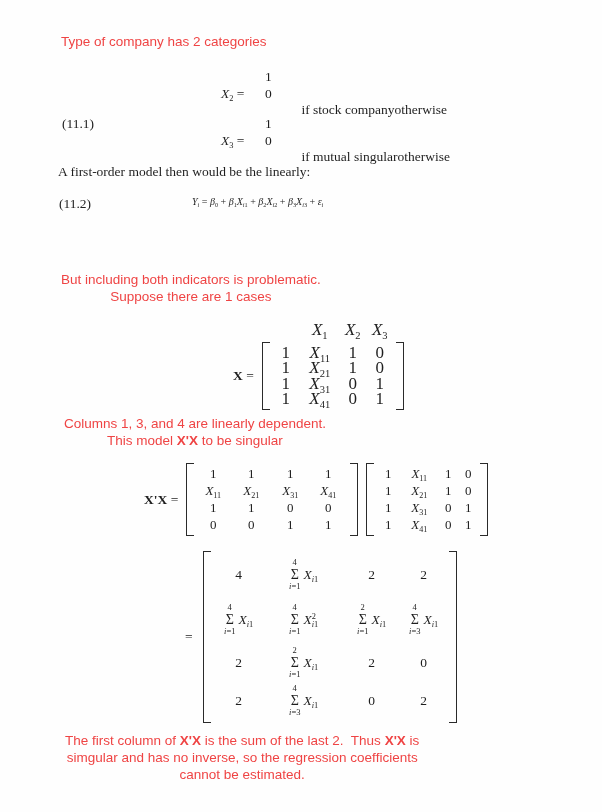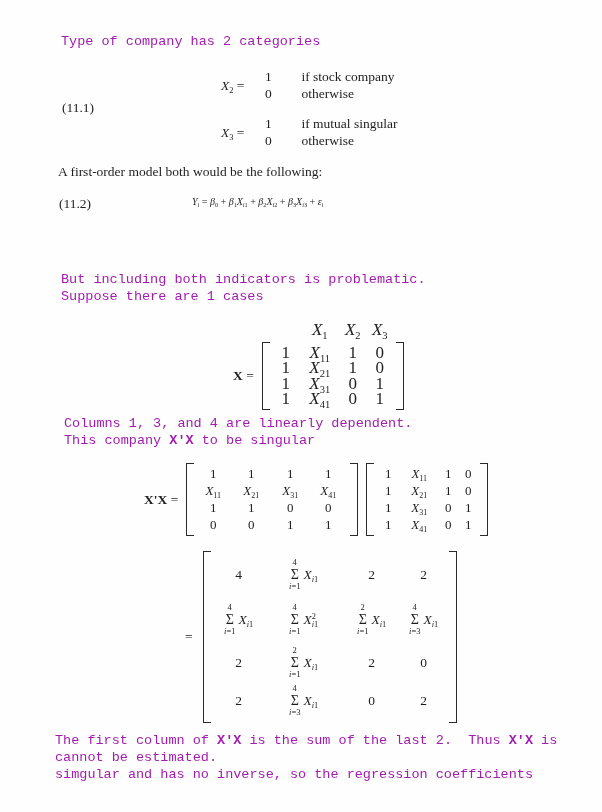--- a/index.html
+++ b/index.html
@@ -1,36 +1,36 @@
 <!DOCTYPE html>
 <html><head>
 <meta charset="utf-8">
 <style>
   html,body{margin:0;padding:0;background:#e8e8e8;}
   .page{position:relative;width:602px;height:812px;background:#fefefe;overflow:hidden;
         font-family:"Liberation Serif","DejaVu Serif",serif;color:#1e1e1e;}
   .abs{position:absolute;}
-  .sans{font-family:Liberation Mono, monospace;color:#a21caf;}
+  .sans{font-family:Liberation Sans, sans-serif;color:#ef4444;text-align:center;}
   .note{font-size:13.5px;line-height:17px;}
   .note span{white-space:pre-wrap;}
   .note b{font-weight:700;}
   .btext{font-size:13.5px;line-height:17px;}
   .eqlabel{font-size:13.5px;}
   .mathline{font-size:10px;}
   i{font-style:italic;}
   sub,sup{line-height:0;font-size:0.62em;}
   sub{vertical-align:-0.4em;}
   sup{vertical-align:0.55em;}
   sup + sub{margin-left:-0.5em;}
 
   
   .defs{display:flex;font-size:13.5px;line-height:17px;}
   .defs .lhs{align-self:center;margin-right:17px;white-space:pre;}
   .defs .vcol{display:flex;flex-direction:column;width:14px;text-align:center;margin-right:26px;}
-  .defs .ccol{display:flex;flex-direction:column;}
+  .defs .ccol{display:flex;flex-direction:row;margin-top:33px;}
 
   
   .mtxrow{display:flex;align-items:center;}
   .mlabel{font-size:13.5px;white-space:pre;margin-right:8px;}
   .mtx{display:flex;align-items:stretch;}
   .brk{width:7px;border:1.5px solid #2a2a2a;flex:none;}
   .brk.l{border-right:none;}
   .brk.r{border-left:none;}
   .ghost{visibility:hidden;}
   .grid{display:grid;align-items:center;justify-items:center;padding:3px 2px;}
@@ -61,38 +61,38 @@
     <span class="vcol">
       <span>1</span>
       <span>0</span>
     </span>
     <span class="ccol">
       <span>if stock company</span>
       <span>otherwise</span>
     </span>
   </div>
 
-  <div class="abs eqlabel" style="left:62px;top:100px">
+  <div class="abs eqlabel" style="left:62px;top:116px">
     <span>(11.1)</span>
   </div>
 
   <div class="abs defs" style="left:221px;top:115px">
     <span class="lhs"><i>X</i><sub>3</sub> =</span>
     <span class="vcol">
       <span>1</span>
       <span>0</span>
     </span>
     <span class="ccol">
       <span>if mutual singular</span>
       <span>otherwise</span>
     </span>
   </div>
 
   <div class="abs btext" style="left:58px;top:163px">
-    <span>A first-order model both would be the following:</span>
+    <span>A first-order model then would be the linearly:</span>
   </div>
 
   <div class="abs eqlabel" style="left:59px;top:196px">
     <span>(11.2)</span>
   </div>
   <div class="abs mathline" style="left:192px;top:196px">
     <span><i>Y</i><sub><i>i</i></sub> = <i>β</i><sub>0</sub> + <i>β</i><sub>1</sub><i>X</i><sub><i>i</i>1</sub> + <i>β</i><sub>2</sub><i>X</i><sub><i>i</i>2</sub> + <i>β</i><sub>3</sub><i>X</i><sub><i>i</i>3</sub> + <i>ε</i><sub><i>i</i></sub></span>
   </div>
 
   <div class="abs sans note" style="left:61px;top:271px">
@@ -136,21 +136,21 @@
           <span>0</span>
           <span>1</span>
         </span>
         <span class="brk r"></span>
       </span>
     </div>
   </div>
 
   <div class="abs sans note" style="left:64px;top:415px">
     <div><span>Columns 1, 3, and 4 are linearly dependent.</span></div>
-    <div><span>This company </span><b>X'X</b><span> to be singular</span></div>
+    <div><span>This model </span><b>X'X</b><span> to be singular</span></div>
   </div>
 
   <div class="abs mtxrow gap8" style="left:144px;top:463px">
     <span class="mlabel" style="margin-right:0"><b>X'X</b> <span>=</span></span>
     <span class="mtx">
       <span class="brk l"></span>
       <span class="grid tg">
         <span>1</span>
         <span>1</span>
         <span>1</span>
@@ -265,21 +265,21 @@
             </span>
           <span><i>X</i><sub><i>i</i>1</sub></span>
         </span>
         <span>0</span>
         <span>2</span>
       </span>
       <span class="brk r"></span>
     </span>
   </div>
 
-  <div class="abs sans note" style="left:55px;top:732px">
+  <div class="abs sans note" style="left:65px;top:732px">
     <div>
       <span>The first column of </span><b>X'X</b><span> is the sum of the last 2.  Thus </span><b>X'X</b><span> is</span>
     </div>
+    <div><span>simgular and has no inverse, so the regression coefficients</span></div>
     <div><span>cannot be estimated.</span></div>
-    <div><span>simgular and has no inverse, so the regression coefficients</span></div>
   </div>
 
 </div>
 
 </body></html>

